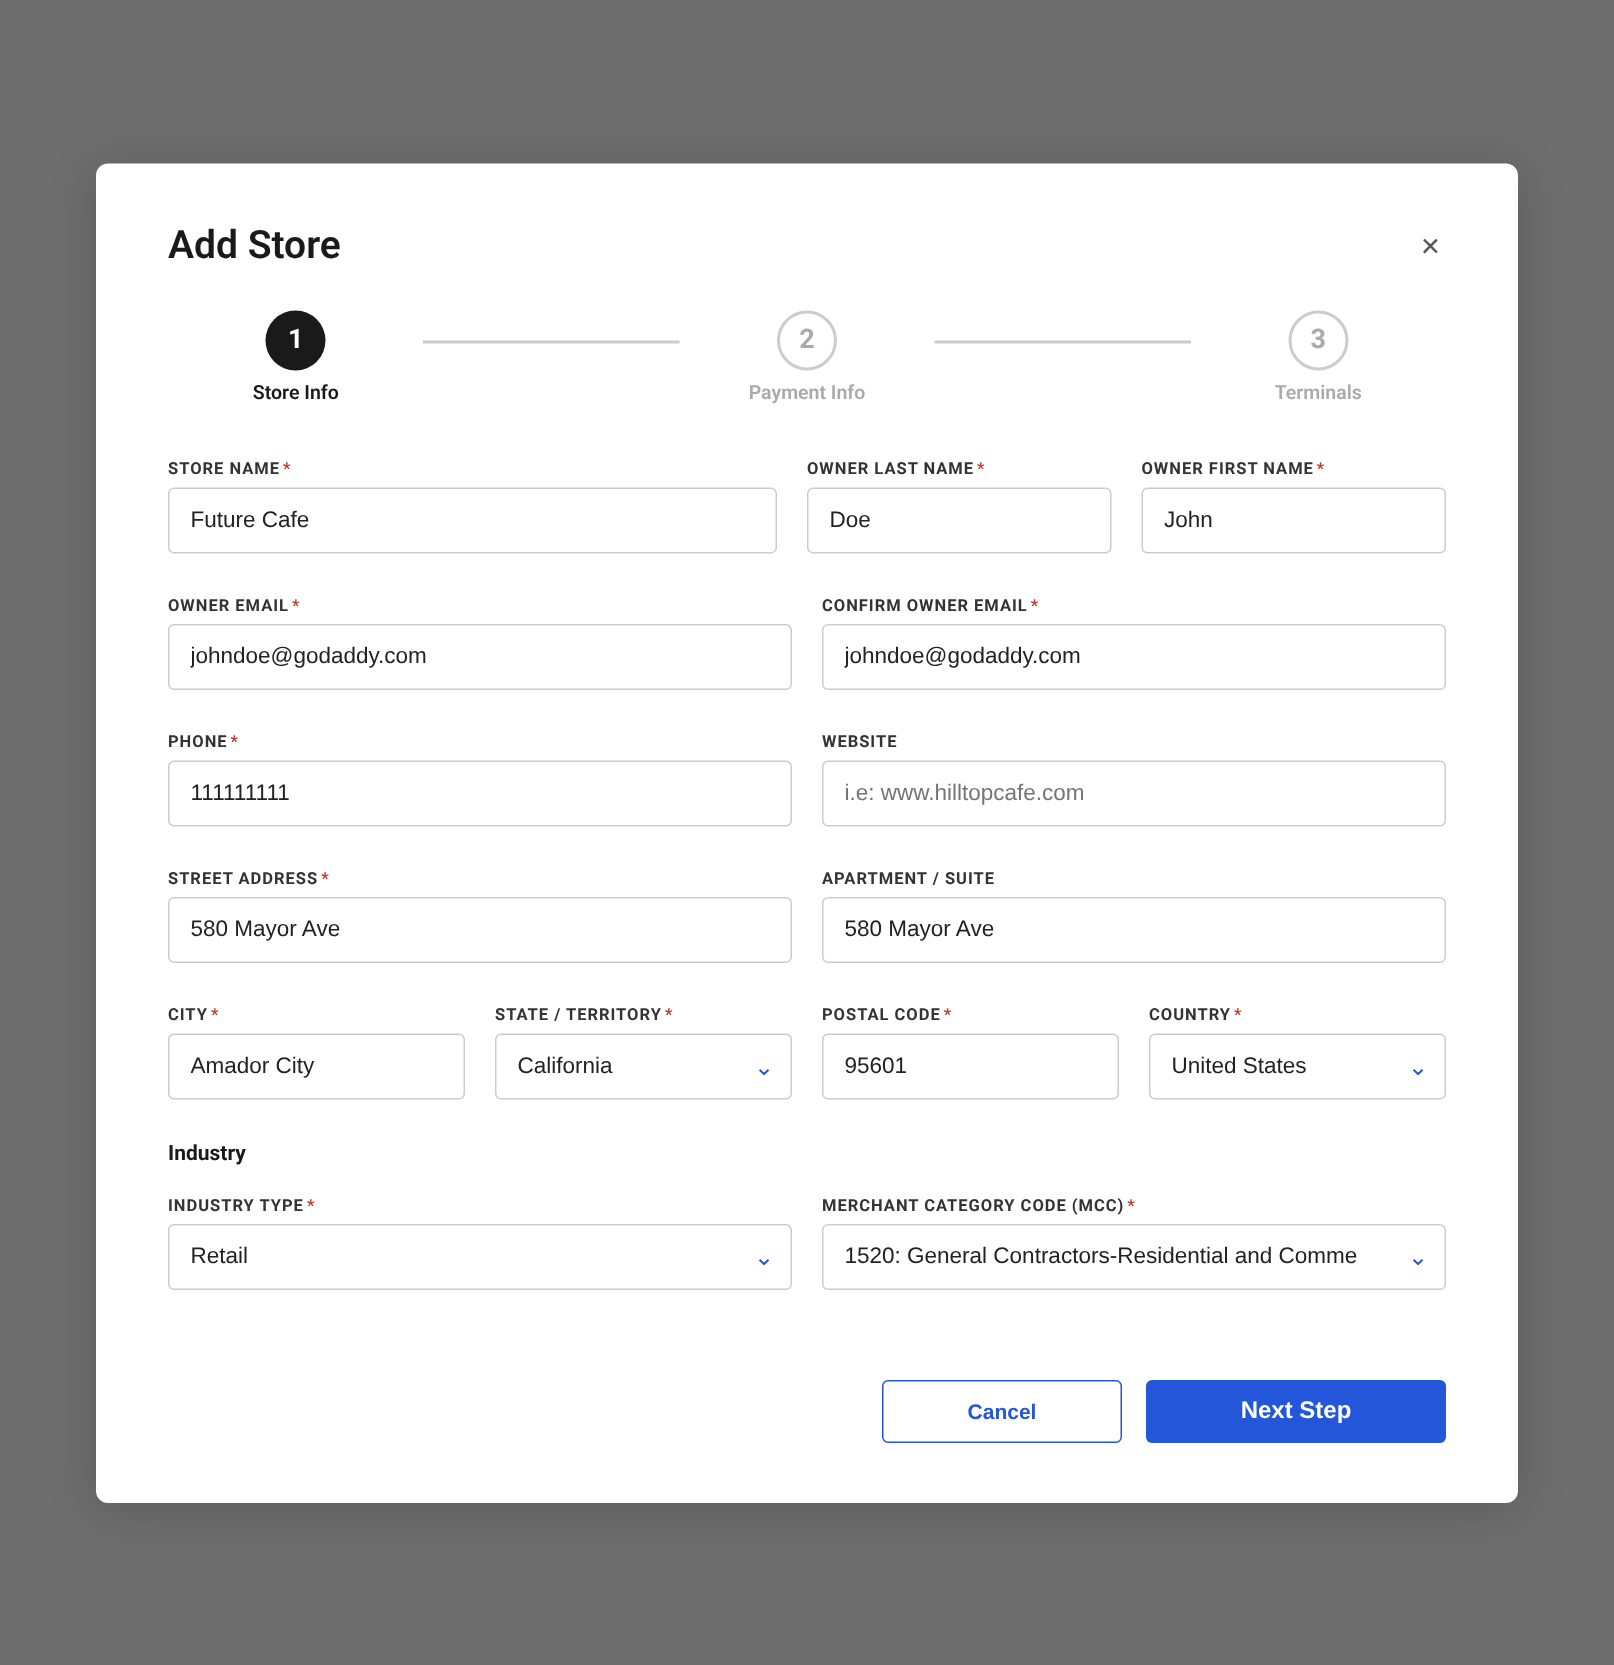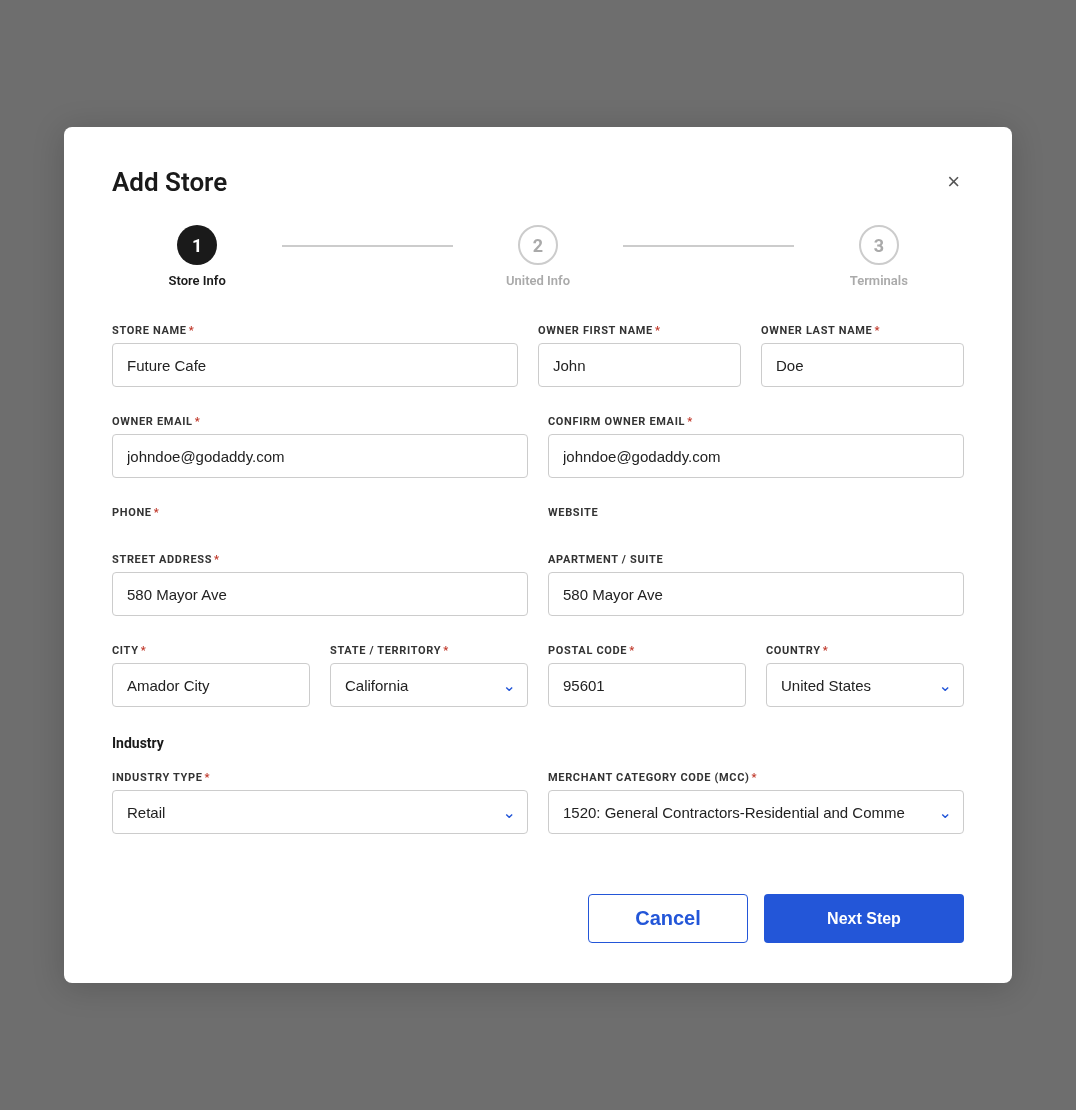--- a/index.html
+++ b/index.html
@@ -191,21 +191,21 @@
       margin-top: 40px;
       padding-top: 20px;
     }
 
     .btn-cancel {
       background: #fff;
       border: 1.5px solid #2356d8;
       color: #2356d8;
       border-radius: 4px;
       padding: 12px 20px;
-      font-size: 20px;
+      font-size: 14px;
       font-weight: 600;
       cursor: pointer;
       min-width: 160px;
     }
 
     .btn-next {
       background: #2356d8;
       border: none;
       color: #fff;
       border-radius: 4px;
@@ -234,51 +234,51 @@
           <span>1</span>
         </div>
         <div class="step-label">Store Info</div>
       </div>
       <div class="step-line"></div>
 
       <div class="step-group">
         <div class="step-circle inactive">
           <span>2</span>
         </div>
-        <div class="step-label inactive">United Info</div>
+        <div class="step-label inactive">Payment Info</div>
       </div>
       <div class="step-line"></div>
 
       <div class="step-group">
         <div class="step-circle inactive">
           <span>3</span>
         </div>
         <div class="step-label inactive">Terminals</div>
       </div>
     </div>
 
     <div class="form-row">
       <div class="form-group flex-2">
         <label class="form-label">
           <span>STORE NAME</span><span class="required-star">*</span>
         </label>
         <input class="form-input" type="text" value="Future Cafe" style="">
       </div>
       <div class="form-group">
         <label class="form-label">
+          <span>OWNER LAST NAME</span><span class="required-star">*</span>
+        </label>
+        <input class="form-input" type="text" value="Doe" style="">
+      </div>
+      <div class="form-group">
+        <label class="form-label">
           <span>OWNER FIRST NAME</span><span class="required-star">*</span>
         </label>
         <input class="form-input" type="text" value="John" style="">
       </div>
-      <div class="form-group">
-        <label class="form-label">
-          <span>OWNER LAST NAME</span><span class="required-star">*</span>
-        </label>
-        <input class="form-input" type="text" value="Doe" style="">
-      </div>
     </div>
 
     <div class="form-row">
       <div class="form-group">
         <label class="form-label">
           <span>OWNER EMAIL</span><span class="required-star">*</span>
         </label>
         <input class="form-input" type="email" value="johndoe@godaddy.com" style="">
       </div>
       <div class="form-group">
@@ -287,25 +287,27 @@
         </label>
         <input class="form-input" type="email" value="johndoe@godaddy.com" style="">
       </div>
     </div>
 
     <div class="form-row">
       <div class="form-group">
         <label class="form-label">
           <span>PHONE</span><span class="required-star">*</span>
         </label>
+        <input class="form-input" type="text" value="111111111" style="">
       </div>
       <div class="form-group">
         <label class="form-label">
           <span>WEBSITE</span>
         </label>
+        <input class="form-input" type="text" placeholder="i.e: www.hilltopcafe.com" style="">
       </div>
     </div>
 
     <div class="form-row">
       <div class="form-group">
         <label class="form-label">
           <span>STREET ADDRESS</span><span class="required-star">*</span>
         </label>
         <input class="form-input" type="text" value="580 Mayor Ave" style="">
       </div>

